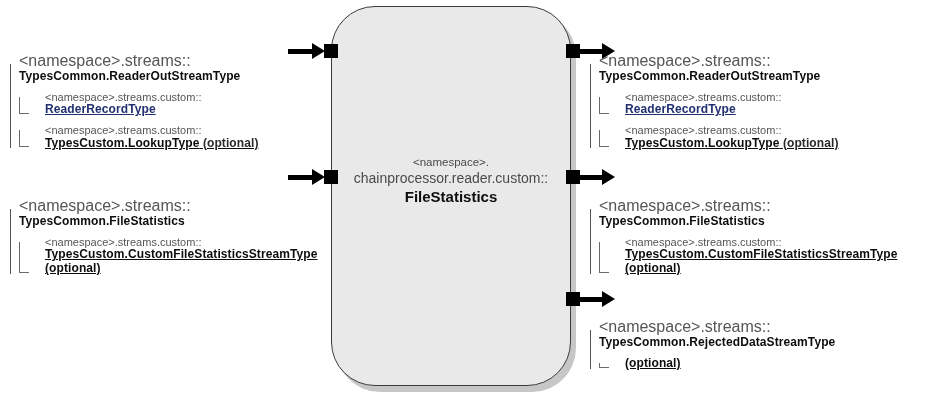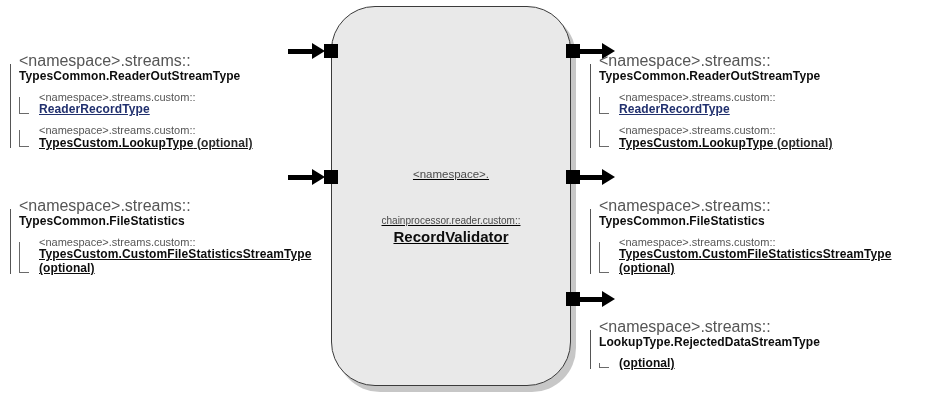--- a/index.html
+++ b/index.html
@@ -42,36 +42,34 @@
     width: 240px;
     height: 380px;
     border-radius: 44px;
     background: #e9e9e9;
     border: 1.3px solid #3b3b3b;
     box-sizing: border-box;
   }
   .component-label {
     position: absolute;
     left: 331px;
-    top: 168px;
+    top: 156px;
     width: 240px;
     text-align: center;
     line-height: 1.18;
-    text-decoration: underline;
   }
   .component-label .ns {
     display: block;
     font-size: 11.5px;
     color: #4a4a4a;
   }
   .component-label .ns2 {
     display: block;
-    font-size: 10px;
+    font-size: 14px;
     color: #4a4a4a;
-    margin-top: 33px;
   }
   .component-label .nm {
     display: block;
     font-size: 15px;
     font-weight: bold;
     color: #0d0d0d;
     margin-top: 2px;
   }
 
   
@@ -128,21 +126,21 @@
   }
   .opt {
     font-weight: bold;
     color: #2a2a2a;
   }
 
   
   .sub {
     position: relative;
     margin-top: 7px;
-    padding-left: 20px;
+    padding-left: 26px;
   }
   .sub .tick {
     position: absolute;
     left: 0;
     top: 6px;
     bottom: 3px;
     width: 9px;
     border-left: 1.6px solid #6a6a6a;
     border-bottom: 1.6px solid #6a6a6a;
   }
@@ -158,21 +156,21 @@
 </head>
 <body>
 
 <div id="canvas">
 
   <div class="component-shadow"></div>
   <div class="component-box"></div>
   <div class="component-label">
     <span class="ns">&lt;namespace&gt;.</span>
     <span class="ns2">chainprocessor.reader.custom::</span>
-    <span class="nm">RecordValidator</span>
+    <span class="nm">FileStatistics</span>
   </div>
 
   <div class="arrow-line" style="left:288px; top:49px; width:26px;"></div>
   <div class="arrow-head" style="left:312px; top:43px;"></div>
   <div class="port" style="left:324px; top:44px;"></div>
 
   <div class="arrow-line" style="left:288px; top:175px; width:26px;"></div>
   <div class="arrow-head" style="left:312px; top:169px;"></div>
   <div class="port" style="left:324px; top:170px;"></div>
 
@@ -261,21 +259,21 @@
         <div class="type-line">TypesCustom.CustomFileStatisticsStreamType</div>
         <div class="type-line">(optional)</div>
       </div>
     </div>
   </div>
 
   <div class="type-block" style="left:590px; top:318px; width:330px;">
     <div class="bracket"></div>
     <div class="body">
       <div class="ns-line">&lt;namespace&gt;.streams::</div>
-      <div class="type-line">LookupType.RejectedDataStreamType</div>
+      <div class="type-line">TypesCommon.RejectedDataStreamType</div>
 
       <div class="sub">
         <div class="tick"></div>
         <div class="type-line">(optional)</div>
       </div>
     </div>
   </div>
 
 </div>
 

